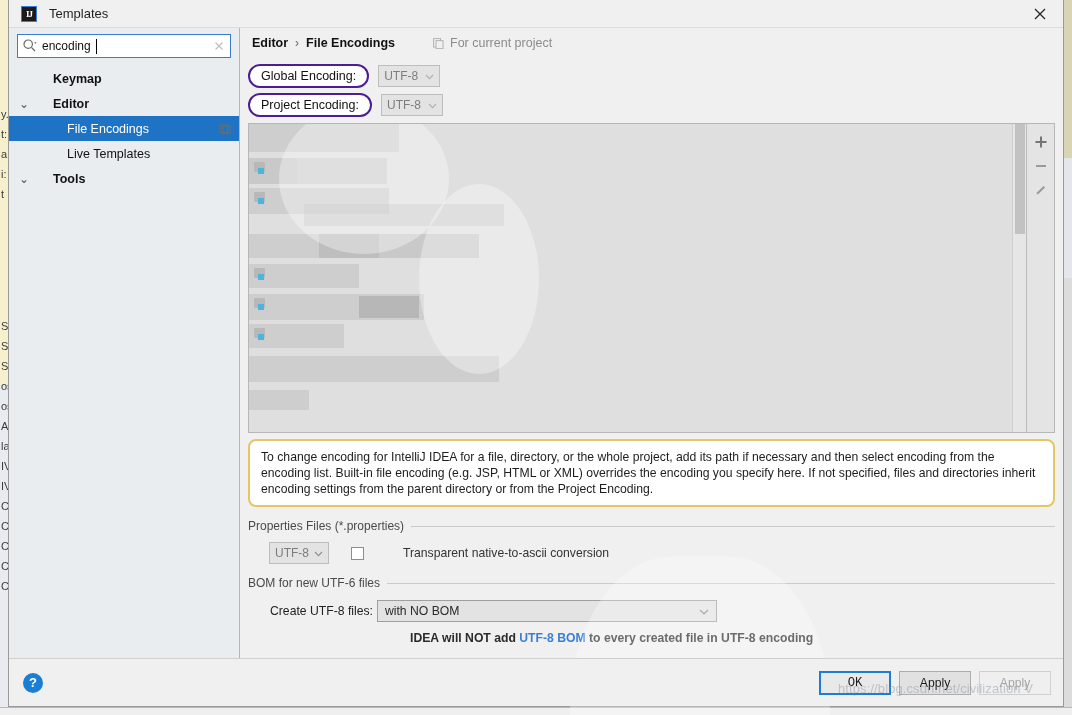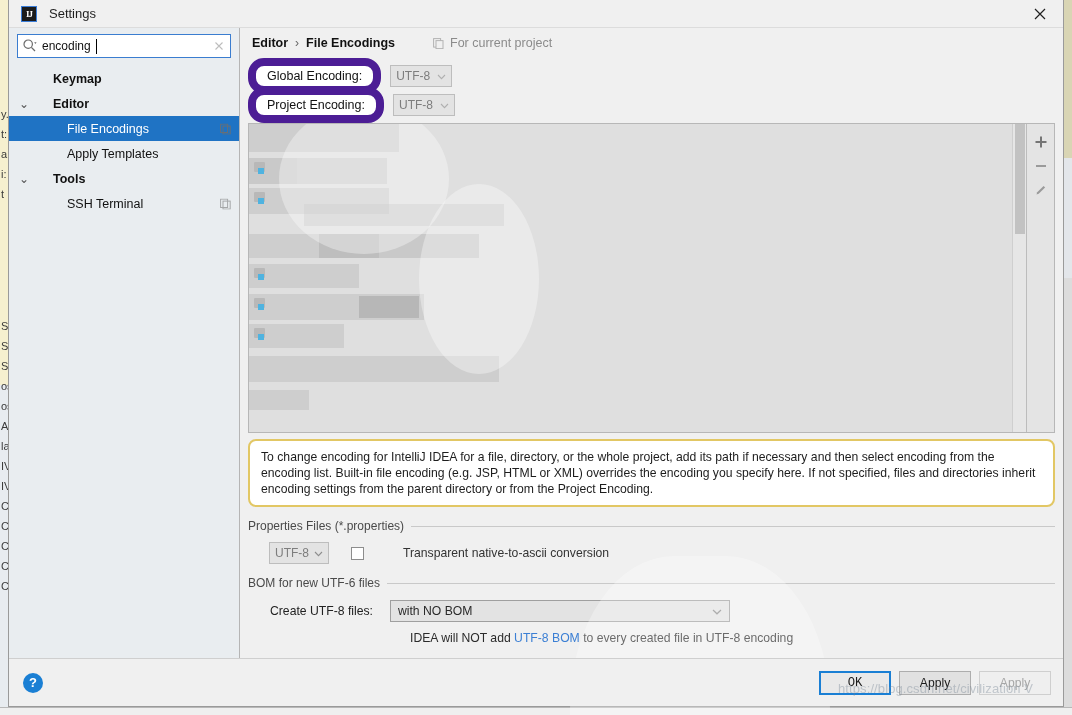--- a/index.html
+++ b/index.html
@@ -147,21 +147,21 @@
     margin-left: 38px; display: flex; align-items: center;
     color: #8b8b8b; font-size: 12.5px;
   }
   #for-project .pj-icon { width: 11px; height: 11px; margin-right: 6px; opacity: .6; }
 
   
   #encoding-block { padding: 3px 0 0 8px; }
   .enc-row { display: flex; align-items: center; height: 29px; }
   .hl-label {
     background: #ffffff;
-    border: 8px solid #4c1d95;
+    border: 2px solid #4c1d95;
     border-radius: 16px;
     padding: 3px 11px;
     font-size: 12.5px; color: #111;
     display: inline-block;
   }
   .enc-combo {
     margin-left: 9px;
     width: 62px; height: 22px;
     background: #e3e3e3;
     border: 1px solid #bdbdbd;
@@ -238,29 +238,29 @@
   #native-ascii .cbox {
     width: 13px; height: 13px; background: #fff;
     border: 1px solid #8d8d8d; margin-right: 7px;
   }
   #native-ascii .clabel { font-size: 12.2px; color: #333; }
 
   #bom-body { padding: 10px 0 0 22px; }
   .bom-row { display: flex; align-items: center; }
   .bom-label { font-size: 12.2px; color: #222; }
   #bom-combo {
-    margin-left: 17px; width: 340px; height: 22px;
+    margin-left: 4px; width: 340px; height: 22px;
     background: #e3e3e3; border: 1px solid #9f9f9f;
     display: flex; align-items: center; padding: 0 7px;
     color: #2a2a2a; font-size: 12.2px; cursor: default;
   }
   #bom-combo .cv { flex: 1 1 auto; }
   #bom-combo .chev { color: #8a8a8a; }
   #bom-hint {
-    margin: 9px 0 0 140px; font-size: 12.2px; color: #2b2b2b;
+    margin: 9px 0 0 140px; font-size: 12.2px; color: #2b2b2b; font-weight: bold;
   }
   #bom-hint .lnk { color: #3b7fd4; }
 
   
   #footer {
     height: 48px; flex: 0 0 48px;
     background: #f0f0f0;
     border-top: 1px solid #cfcfcf;
     display: flex; align-items: center;
     position: relative;
@@ -329,21 +329,21 @@
   <div class="bg-r-a"></div>
   <div class="bg-r-b"></div>
   <div class="bg-r-c"></div>
 </div>
 <div id="bg-bottom"></div>
 
 <div id="dialog">
 
   <div id="titlebar">
     <div id="app-icon">IJ</div>
-    <div id="title-text">Settings</div>
+    <div id="title-text">Templates</div>
     <div id="close-btn">
       <svg width="12" height="12" viewBox="0 0 12 12" aria-hidden="true">
         <path d="M1 1 L11 11 M11 1 L1 11" stroke="#202020" stroke-width="1.2" fill="none"></path>
       </svg>
     </div>
   </div>
 
   <div id="body-split">
 
     <div id="left-pane">
@@ -380,33 +380,25 @@
           <div class="tree-row selected">
             <span class="tree-arrow"></span>
             <span class="tree-label indent-2">File Encodings</span>
             <span class="copy-badge"><svg width="11" height="11" viewBox="0 0 11 11" aria-hidden="true">
                 <rect x="0.6" y="0.6" width="7" height="8.4" stroke="#6f6f6f" stroke-width="1" fill="none"></rect>
                 <rect x="3" y="2.6" width="7.2" height="8" stroke="#6f6f6f" stroke-width="1" fill="none"></rect>
               </svg></span>
           </div>
           <div class="tree-row">
             <span class="tree-arrow"></span>
-            <span class="tree-label indent-2">Apply Templates</span>
+            <span class="tree-label indent-2">Live Templates</span>
           </div>
           <div class="tree-row">
             <span class="tree-arrow">⌄</span>
             <span class="tree-label indent-0 bold">Tools</span>
-          </div>
-          <div class="tree-row">
-            <span class="tree-arrow"></span>
-            <span class="tree-label indent-2">SSH Terminal</span>
-            <span class="copy-badge"><svg width="11" height="11" viewBox="0 0 11 11" aria-hidden="true">
-                <rect x="0.6" y="0.6" width="7" height="8.4" stroke="#6f6f6f" stroke-width="1" fill="none"></rect>
-                <rect x="3" y="2.6" width="7.2" height="8" stroke="#6f6f6f" stroke-width="1" fill="none"></rect>
-              </svg></span>
           </div>
         </div>
     </div>
 
     <div id="right-pane">
 
       <div id="breadcrumb-bar">
         <span class="crumb">Editor</span>
         <span class="crumb-sep">›</span>
         <span class="crumb">File Encodings</span>

